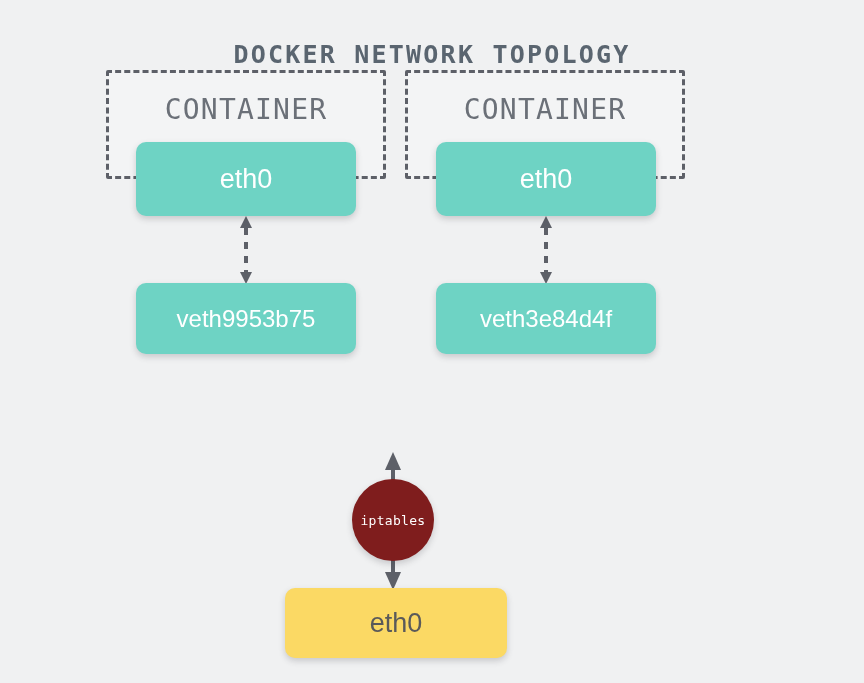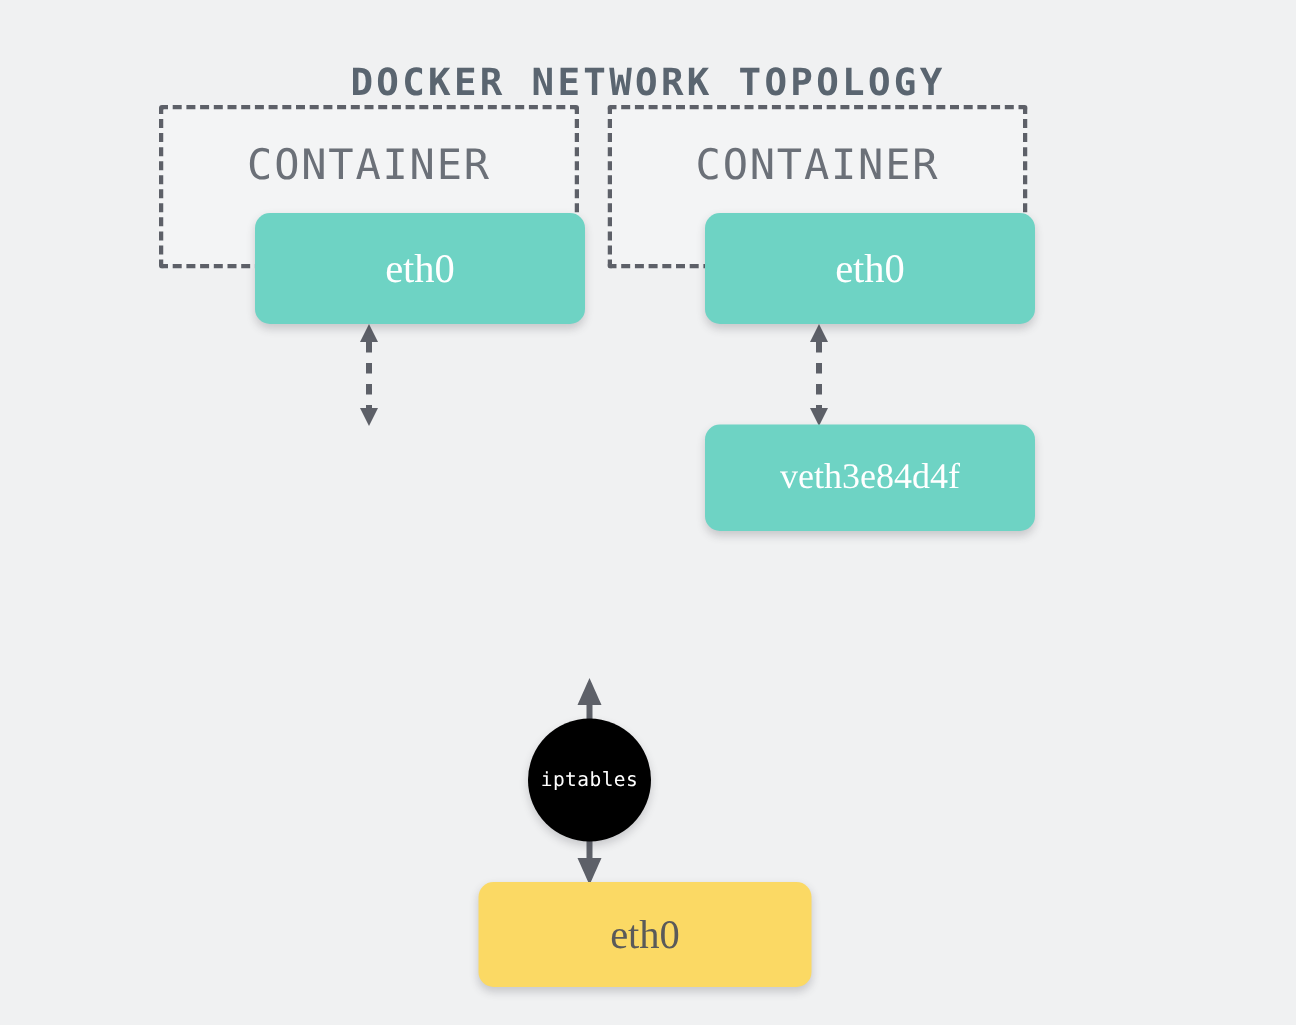--- a/index.html
+++ b/index.html
@@ -61,24 +61,23 @@
     white-space: pre;
   }
 
   
   .node {
     position: absolute;
     display: flex;
     align-items: center;
     justify-content: center;
     border-radius: 10px;
-    font-family: Liberation Serif, serif;
+    font-family: Liberation Sans, sans-serif;
     white-space: pre;
     box-shadow: 0 3px 6px rgba(60,60,70,0.22);
-    margin-left: 34px;
   }
 
   .node-teal {
     background: #6ed3c4;
     color: #ffffff;
   }
 
   .node-yellow {
     background: #fbd964;
     color: #5a5a5a;
@@ -111,21 +110,21 @@
     left: 285px; top: 588px; width: 222px; height: 70px;
     font-size: 27px;
   }
 
   
   #node-iptables {
     position: absolute;
     left: 352px; top: 479px;
     width: 82px; height: 82px;
     border-radius: 50%;
-    background: #000000;
+    background: #7f1d1d;
     color: #ffffff;
     display: flex;
     align-items: center;
     justify-content: center;
     font-family: "DejaVu Sans Mono", monospace;
     font-size: 13px;
     letter-spacing: 0.3px;
     white-space: pre;
     box-shadow: 0 3px 6px rgba(60,60,70,0.22);
   }
@@ -185,20 +184,21 @@
 
   <div class="container-frame" id="container-frame-1">
     <div class="container-label">CONTAINER</div>
   </div>
 
   <div class="node node-teal" id="node-ceth-0">eth0</div>
 
   <div class="node node-teal" id="node-ceth-1">eth0</div>
 
 
+  <div class="node node-teal" id="node-veth-0">veth9953b75</div>
 
   <div class="node node-teal" id="node-veth-1">veth3e84d4f</div>
 
   <div id="node-iptables">iptables</div>
 
   <div class="node node-yellow" id="node-host-eth">eth0</div>
 
 </div>
 
 </body></html>

